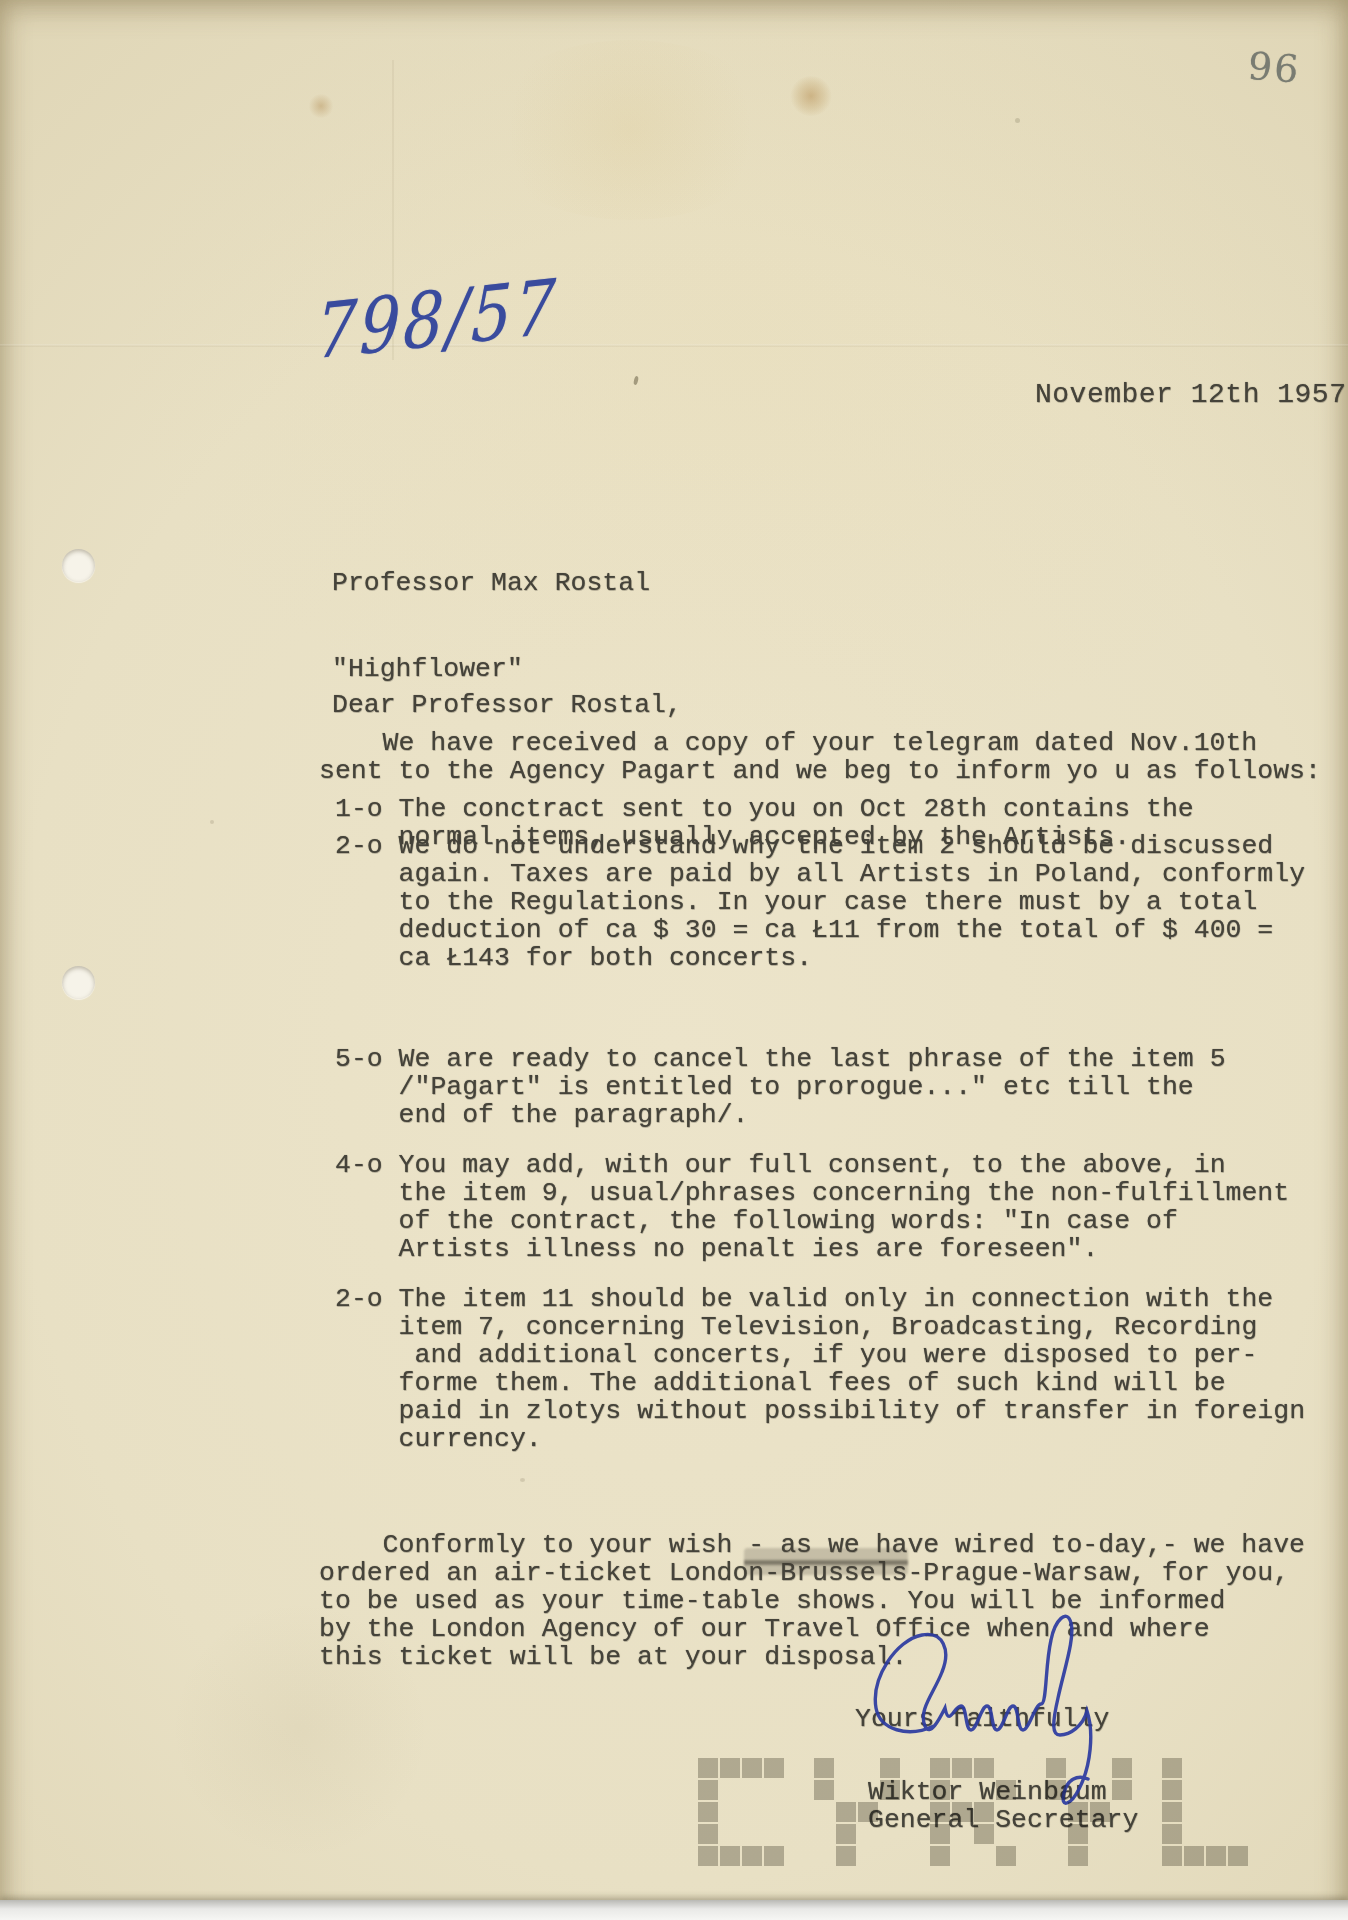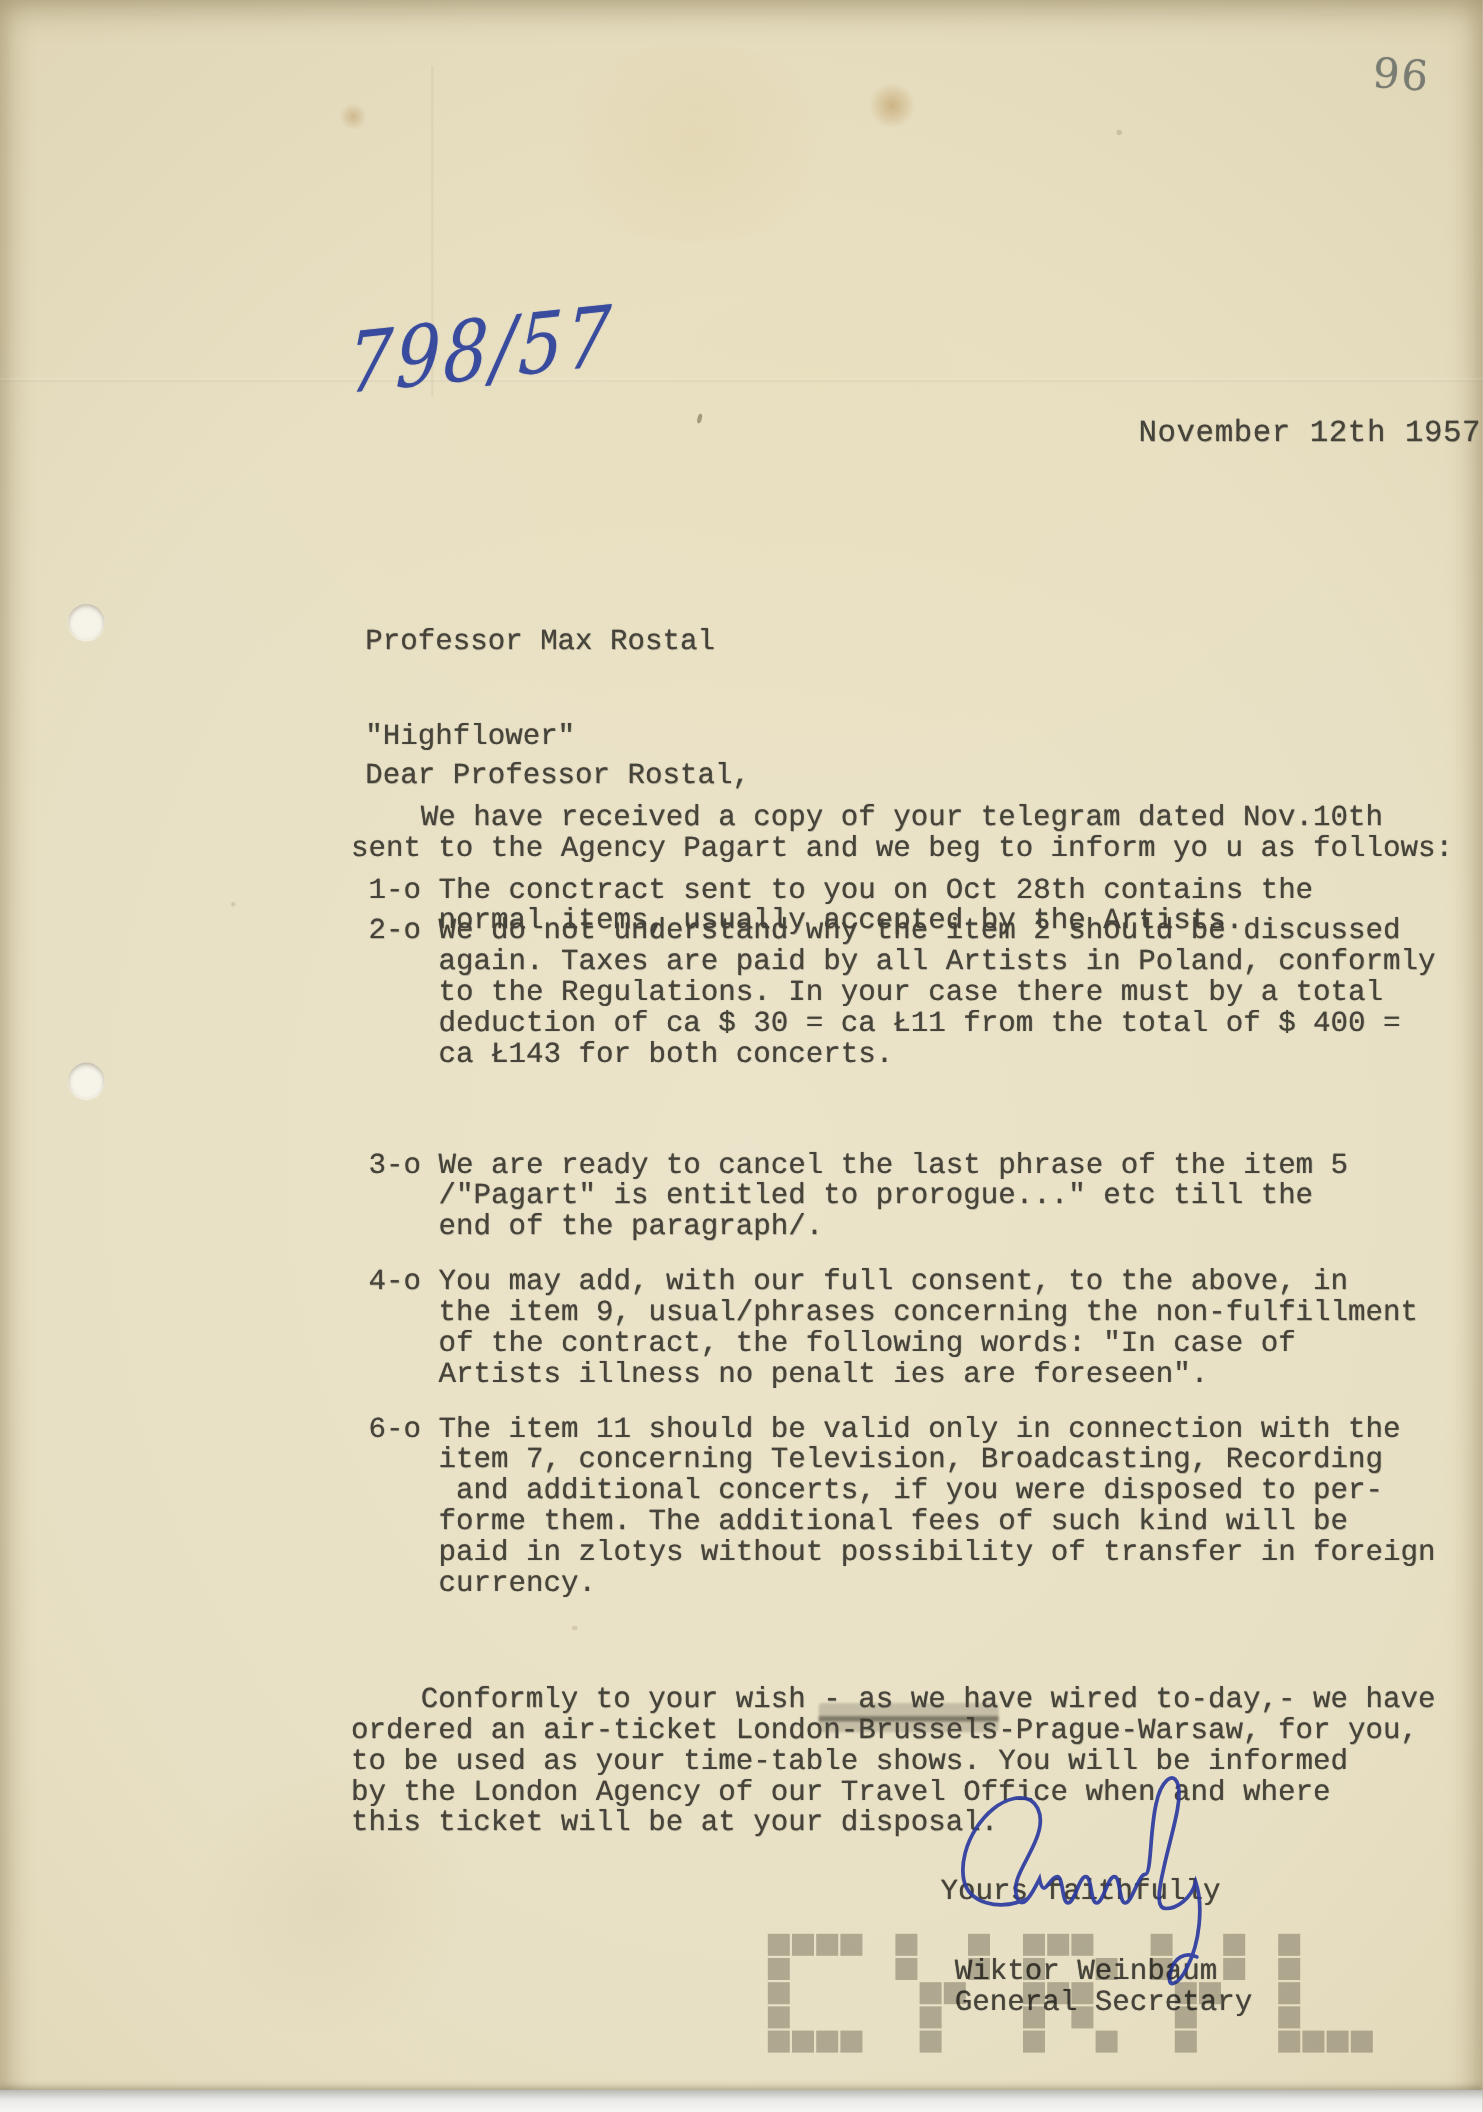--- a/index.html
+++ b/index.html
@@ -159,28 +159,28 @@
 
   <pre class="typed t-intro">    We have received a copy of your telegram dated Nov.10th
 sent to the Agency Pagart and we beg to inform yo u as follows:</pre>
   <pre class="typed t-item1">1-o The conctract sent to you on Oct 28th contains the
     normal items, usually accepted by the Artists.</pre>
   <pre class="typed t-item2">2-o We do not understand why the item 2 should be discussed
     again. Taxes are paid by all Artists in Poland, conformly
     to the Regulations. In your case there must by a total
     deduction of ca $ 30 = ca Ł11 from the total of $ 400 =
     ca Ł143 for both concerts.</pre>
-  <pre class="typed t-item3">3-o We are ready to cancel the last phrase of the item 5
+  <pre class="typed t-item3">5-o We are ready to cancel the last phrase of the item 5
     /"Pagart" is entitled to prorogue..." etc till the
     end of the paragraph/.</pre>
   <pre class="typed t-item4">4-o You may add, with our full consent, to the above, in
     the item 9, usual/phrases concerning the non-fulfillment
     of the contract, the following words: "In case of
     Artists illness no penalt ies are foreseen".</pre>
-  <pre class="typed t-item5">6-o The item 11 should be valid only in connection with the
+  <pre class="typed t-item5">2-o The item 11 should be valid only in connection with the
     item 7, concerning Television, Broadcasting, Recording
      and additional concerts, if you were disposed to per-
     forme them. The additional fees of such kind will be
     paid in zlotys without possibility of transfer in foreign
     currency.</pre>
   <pre class="typed t-outro2">    Conformly to your wish - as we have wired to-day,- we have
 ordered an air-ticket London-Brussels-Prague-Warsaw, for you,
 to be used as your time-table shows. You will be informed
 by the London Agency of our Travel Office when and where
 this ticket will be at your disposal.</pre>

